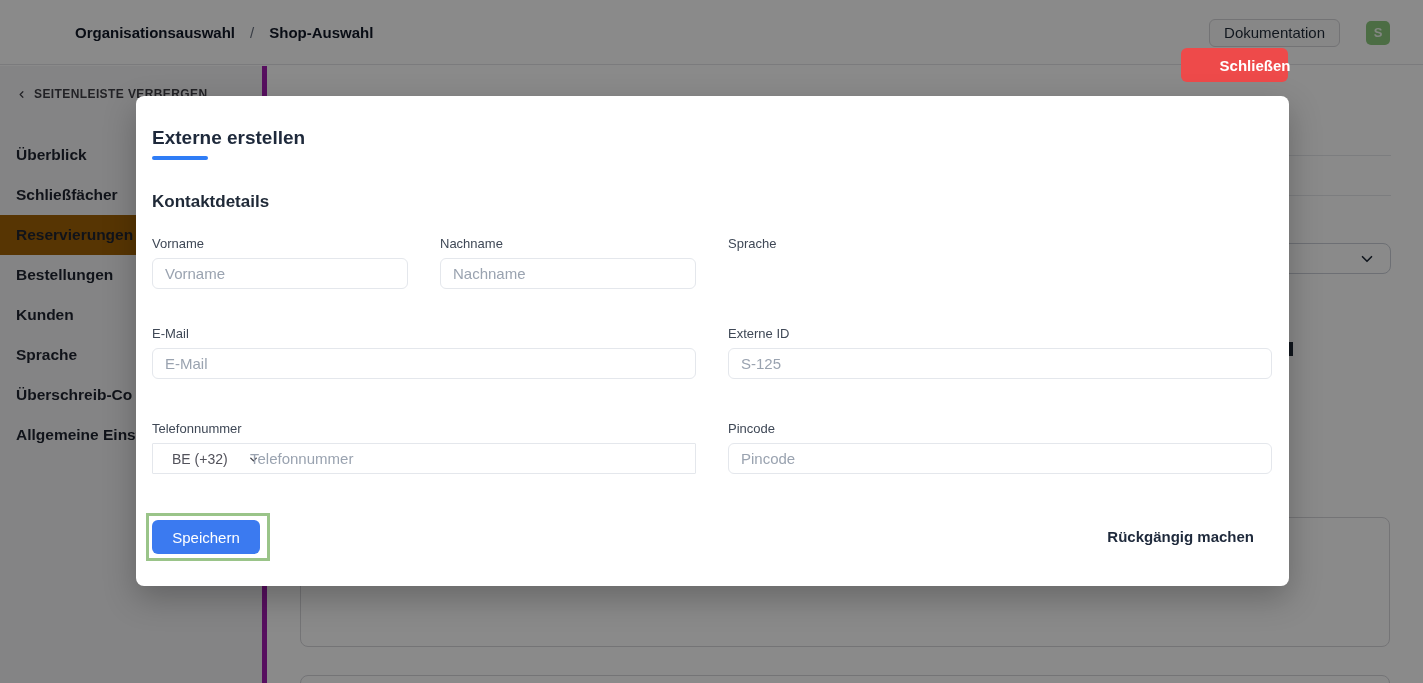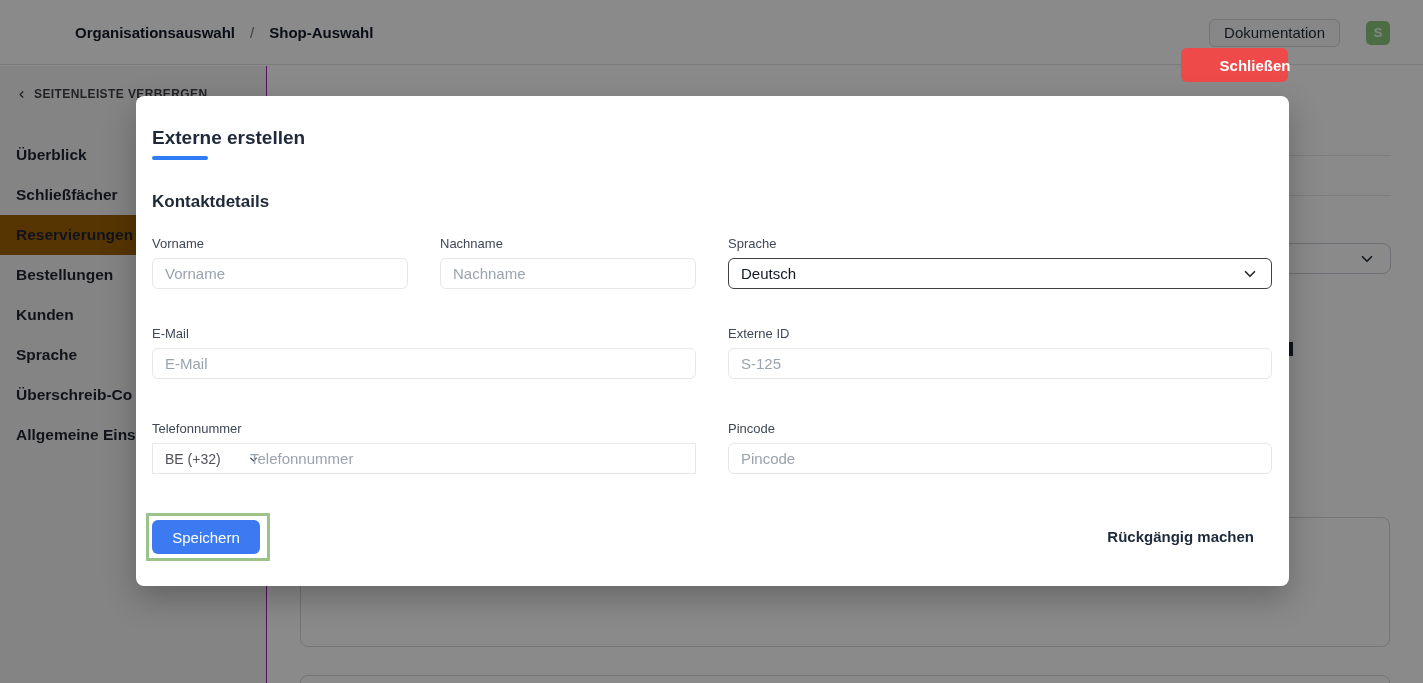--- a/index.html
+++ b/index.html
@@ -26,21 +26,21 @@
     font-size: 15px; color: #1f2937; cursor: pointer; text-align: center;
   }
   .avatar {
     width: 24px; height: 24px; border-radius: 5px; background: #8cc97e;
     display: flex; align-items: center; justify-content: center;
     font-size: 13px; font-weight: 700; color: rgba(255,255,255,0.88);
   }
 
   .sidebar {
     position: absolute; top: 66px; left: 0; bottom: 0; width: 267px;
-    background: #f4f4f5; border-right: 1px solid #a21caf; z-index: 1;
+    background: #f4f4f5; border-right: 5px solid #a21caf; z-index: 1;
   }
   .collapse-row {
     margin-top: 21px; padding-left: 16px; display: flex; align-items: center; gap: 7px;
     font-size: 12px; font-weight: 700; letter-spacing: 0.4px; color: #3f3f46; cursor: pointer;
     white-space: nowrap;
   }
   .nav { margin-top: 34px; }
   .nav-item {
     height: 40px; display: flex; align-items: center; padding-left: 16px;
     font-size: 15.5px; font-weight: 600; color: #1f2430; cursor: pointer; white-space: nowrap;
@@ -101,21 +101,21 @@
   .select {
     margin-top: 6px; width: 100%; height: 31px;
     border: 1px solid #3f3f46; border-radius: 6px; background: #ffffff;
     display: flex; align-items: center; justify-content: space-between;
     padding: 0 12px; font-size: 15px; color: #111827; cursor: pointer;
   }
 
   .phone-box {
     margin-top: 6px; width: 100%; height: 31px;
     border: 1px solid #e4e7ec; border-radius: 1px; background: #ffffff;
-    display: flex; align-items: center; padding: 0 12px; position: relative;
+    display: flex; align-items: center; padding: 0 19px; position: relative;
   }
   .phone-prefix { font-size: 14px; color: #52525b; white-space: nowrap; cursor: pointer; }
   .phone-caret { position: absolute; left: 95px; top: 10px; cursor: pointer; }
   .phone-box input {
     position: absolute; left: 0; top: 0; width: 100%; height: 100%;
     border: none; background: transparent; outline: none;
     padding-left: 97px; font-family: "Liberation Sans", sans-serif; font-size: 15px; color: #111827;
   }
   .phone-box input::placeholder { color: #9aa3b0; opacity: 1; }
 
@@ -200,28 +200,20 @@
   <div class="field" style="left:16px; top:140px; width:256px;">
     <label>Vorname</label>
     <input class="tbox" type="text" placeholder="Vorname" style="">
   </div>
   <div class="field" style="left:304px; top:140px; width:256px;">
     <label>Nachname</label>
     <input class="tbox" type="text" placeholder="Nachname" style="">
   </div>
   <div class="field" style="left:592px; top:140px; width:544px;">
     <label>Sprache</label>
-    <div class="select">
-      <span>Deutsch</span>
-      <span>
-        <svg width="18" height="18" viewBox="0 0 24 24" fill="none" stroke="#27272a" stroke-width="2.2" stroke-linecap="round" stroke-linejoin="round">
-            <path d="M6 9l6 6 6-6"></path>
-          </svg>
-      </span>
-    </div>
   </div>
 
   <div class="field" style="left:16px; top:230px; width:544px;">
     <label>E-Mail</label>
     <input class="tbox" type="text" placeholder="E-Mail" style="">
   </div>
   <div class="field" style="left:592px; top:230px; width:544px;">
     <label>Externe ID</label>
     <input class="tbox" type="text" placeholder="S-125" style="">
   </div>

